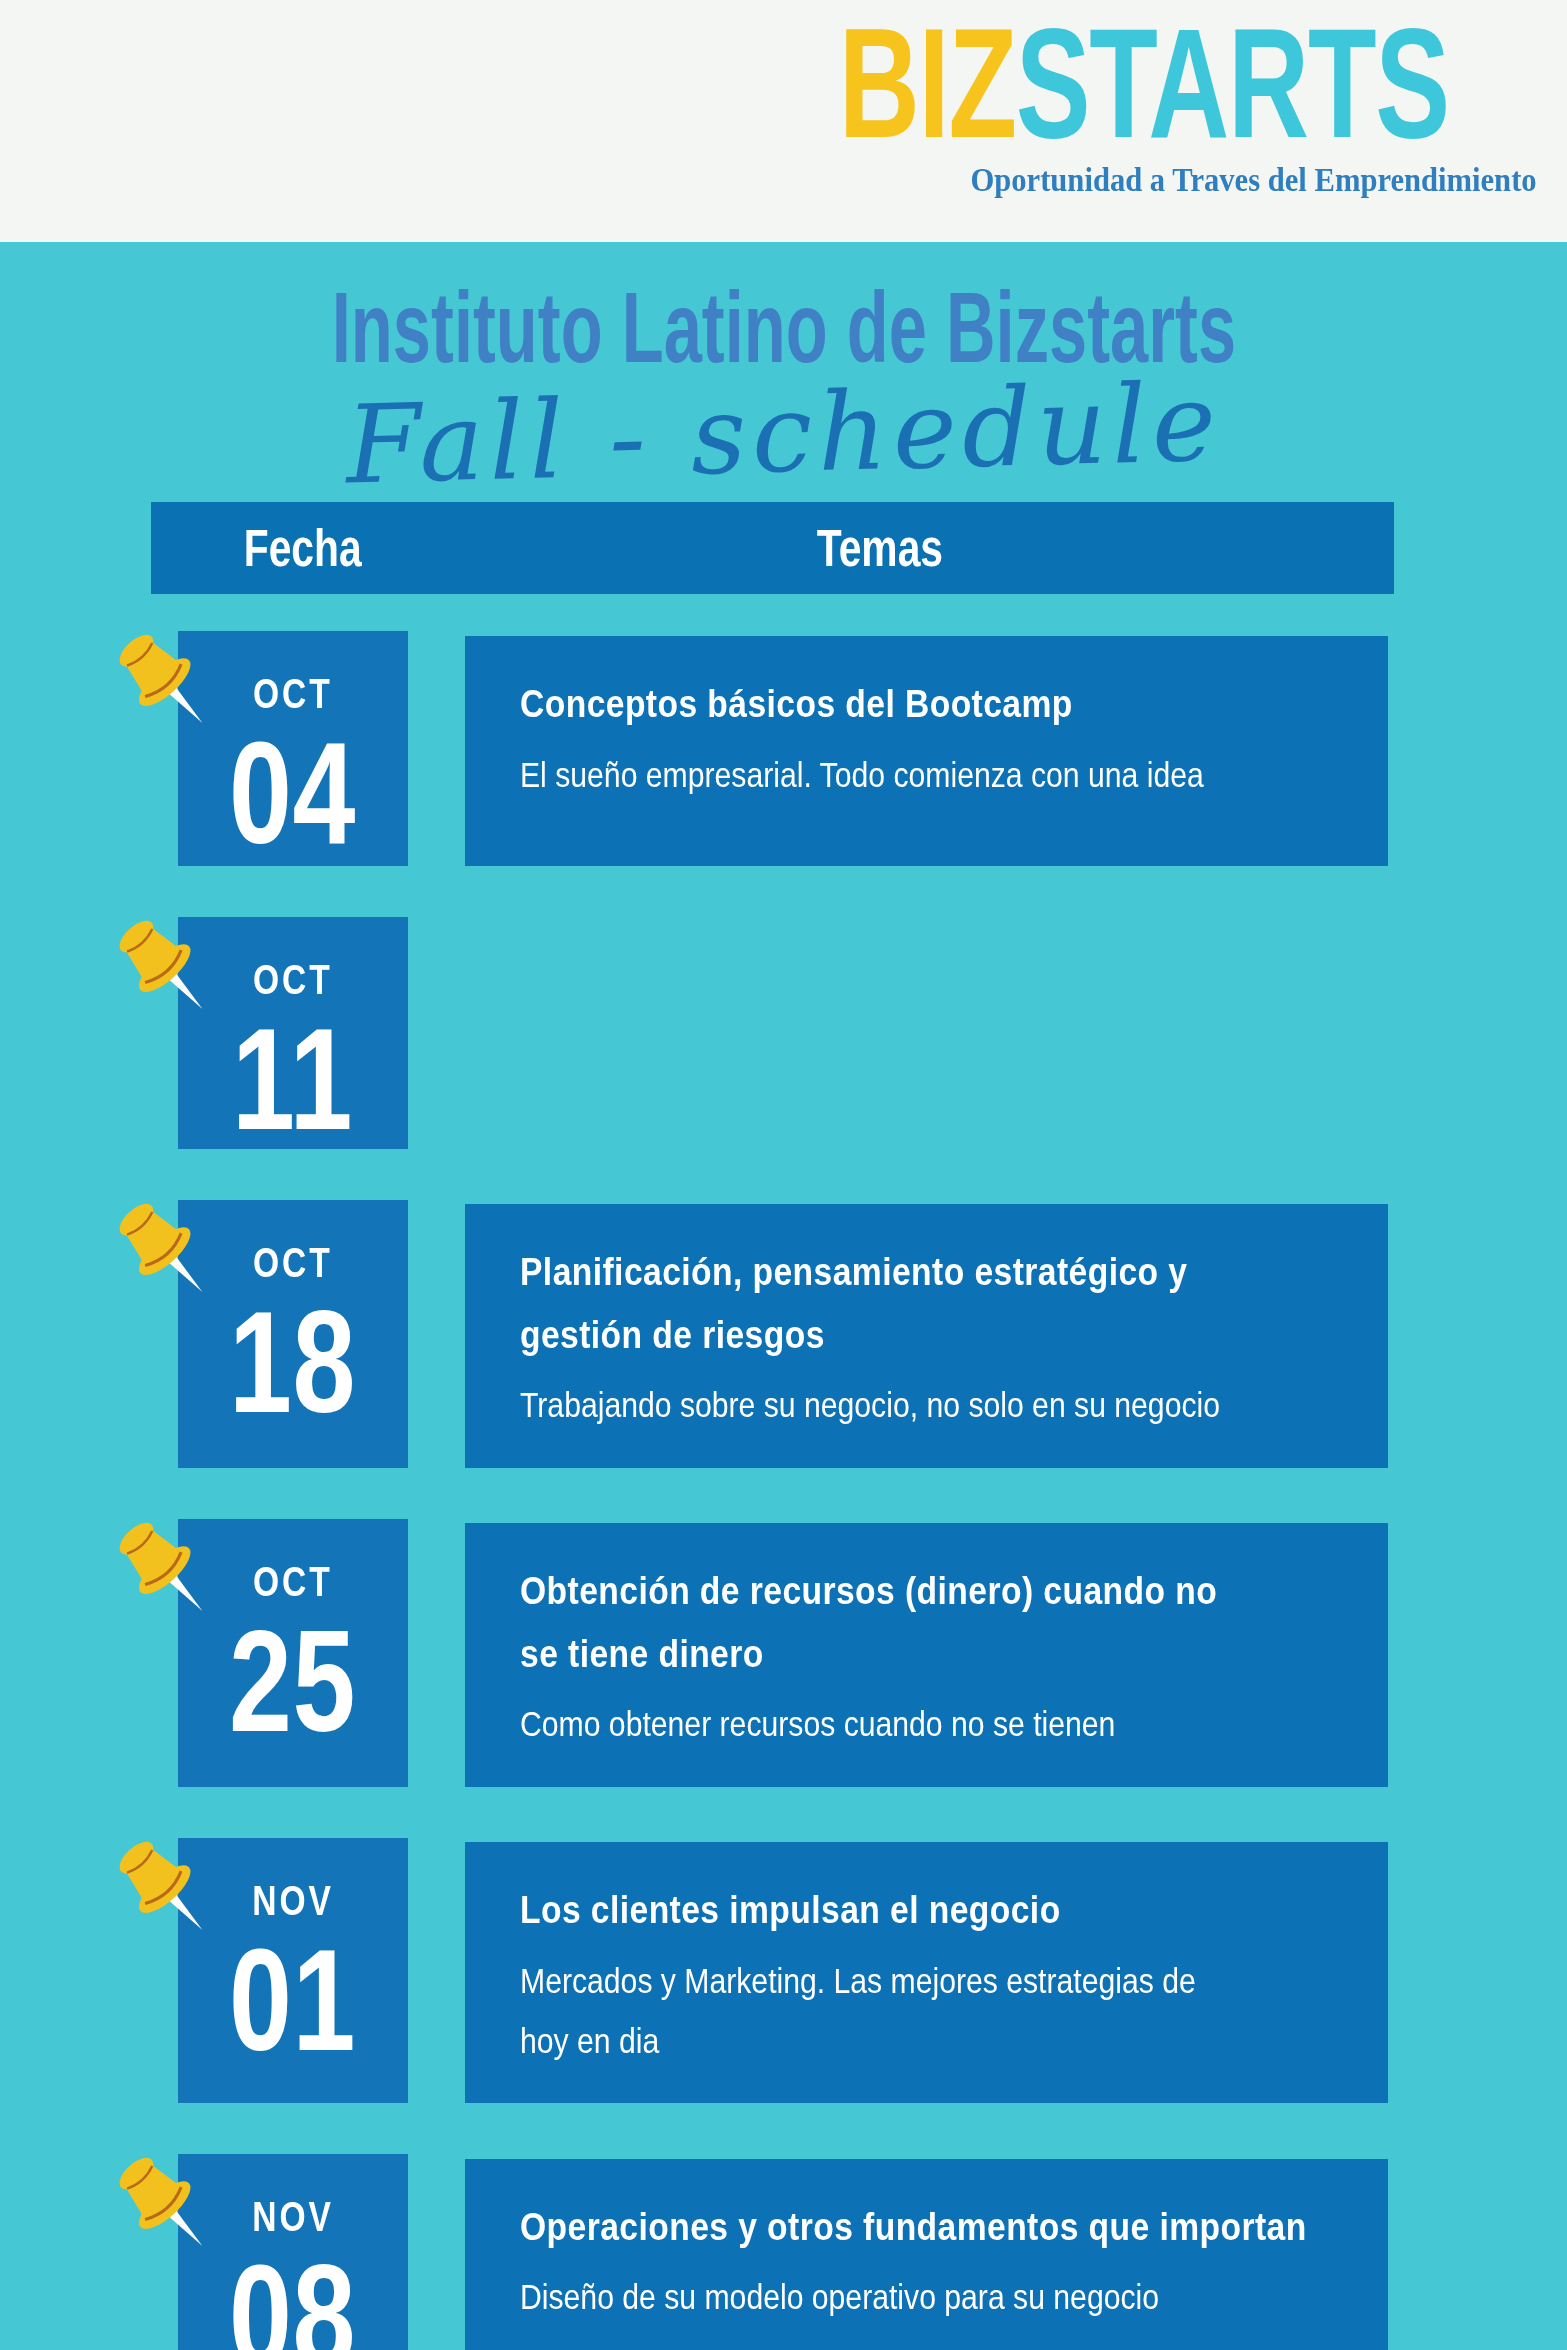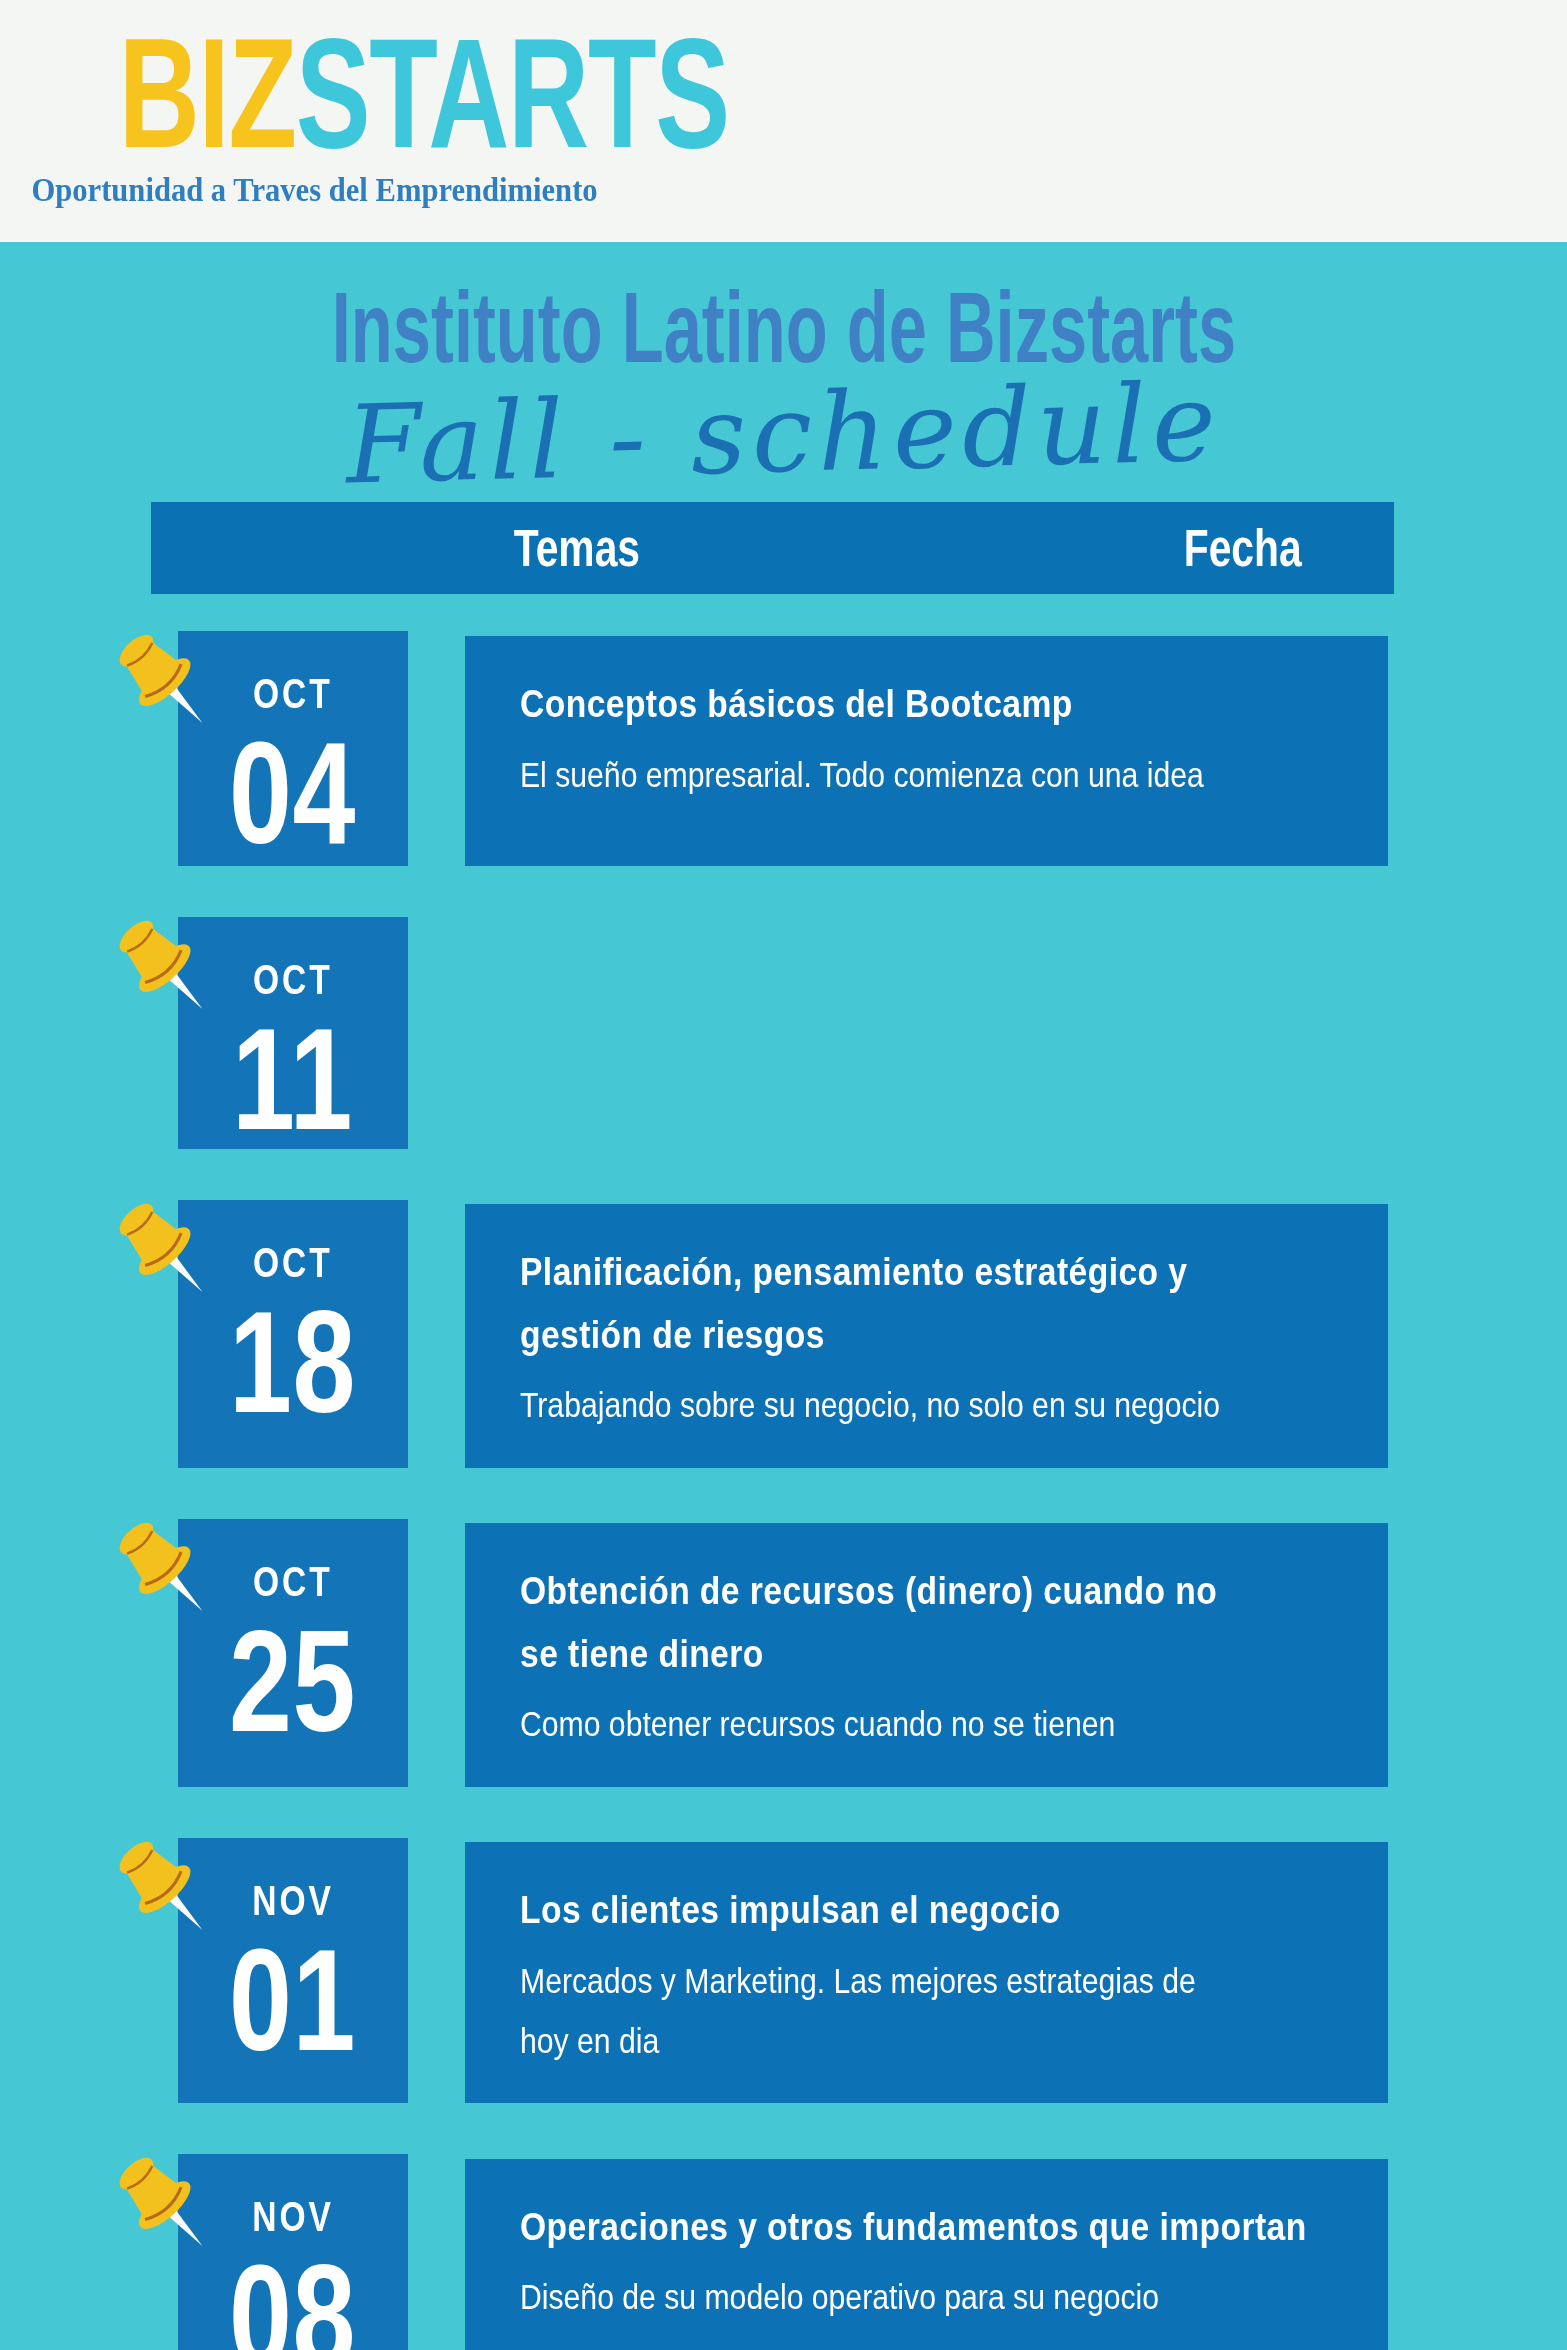--- a/index.html
+++ b/index.html
@@ -6,21 +6,21 @@
   html,body { background:#2a9aa8; }
   body { font-family:"Liberation Sans", sans-serif; }
 
   .page {
     position:relative; width:1568px; height:2351px; margin:0 auto;
     background:#46c8d4; overflow:hidden;
   }
 
   
   .masthead {
-    height:242px; background:#f4f6f3; text-align:left; padding-top:27px;
+    height:242px; background:#f4f6f3; text-align:right; padding-top:17px;
   }
   .logo-line { line-height:0.85; font-size:156px; font-weight:bold; white-space:nowrap; }
   .logo-scale { display:inline-block; transform:scaleX(0.72); transform-origin:center top; letter-spacing:-1.8px; }
   .logo-biz   { color:#f7c41d; }
   .logo-starts{ color:#3ec7db; }
   .tagline-line { margin-top:13px; line-height:1;font-family:Liberation Serif, serif; }
   .tagline {
     display:inline-block; transform:scaleX(0.9); transform-origin:center top;
     font-size:34px; font-weight:bold; color:#2e7ec0;
   }
@@ -91,25 +91,25 @@
   </header>
 
   <div class="title-line">
     <h1 class="main-title">Instituto Latino de Bizstarts</h1>
   </div>
   <div class="script-line">
     <span class="script-title">Fall - schedule</span>
   </div>
 
   <div class="header-bar">
+    <div class="hb-col hb-fecha">
+      <span class="cond">Fecha</span>
+    </div>
     <div class="hb-col hb-temas">
       <span class="cond">Temas</span>
-    </div>
-    <div class="hb-col hb-fecha">
-      <span class="cond">Fecha</span>
     </div>
   </div>
 
   <section class="rows">
 
     <div class="row">
       <div class="datebox">
         <svg class="pin" viewBox="0 0 100 100" aria-hidden="true">
           <g transform="rotate(-42 50 50)">
             <polygon points="45.5,58 54.5,58 50.5,100" fill="#fbfcfb"></polygon>

